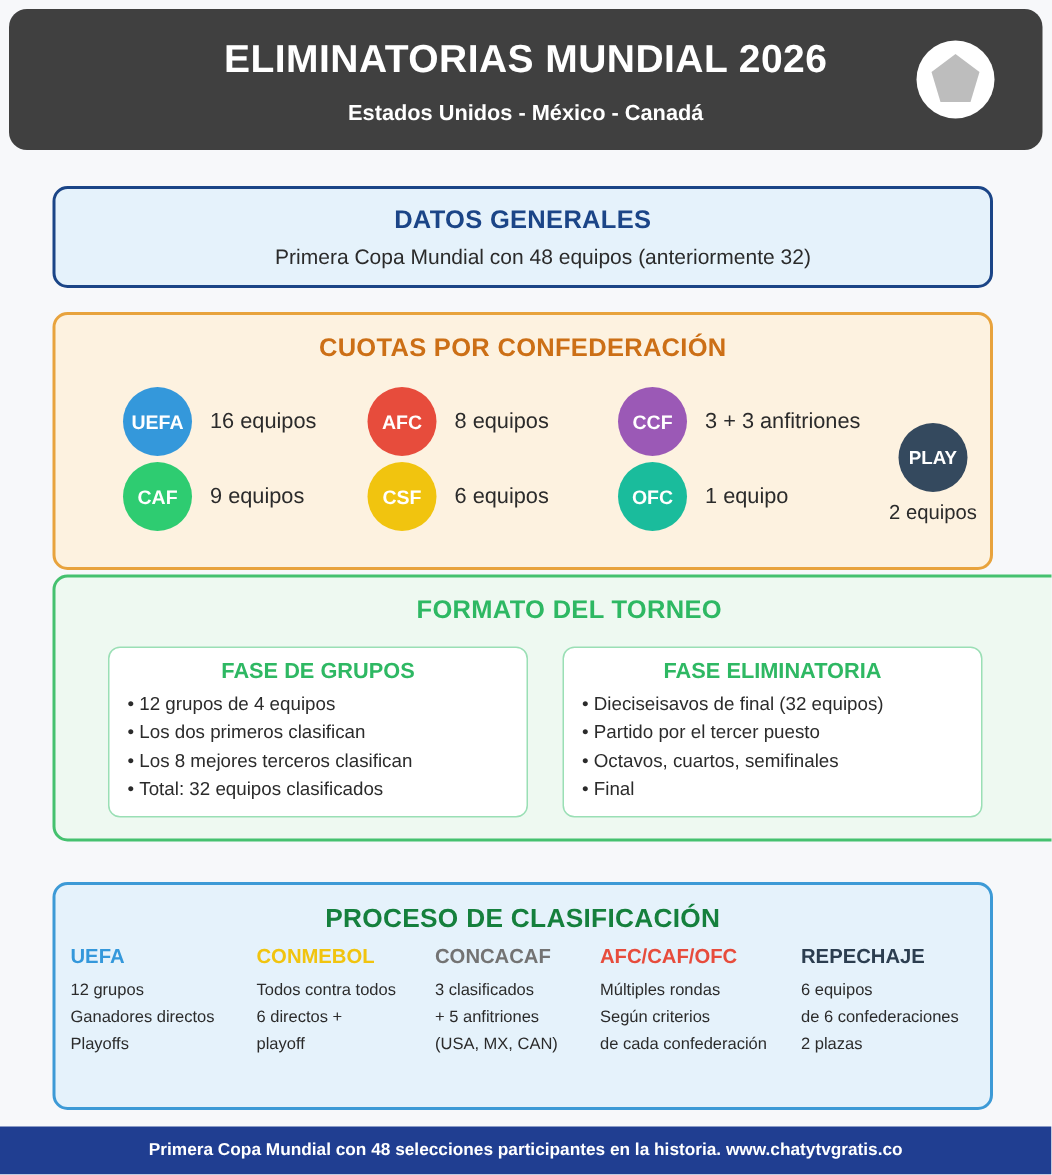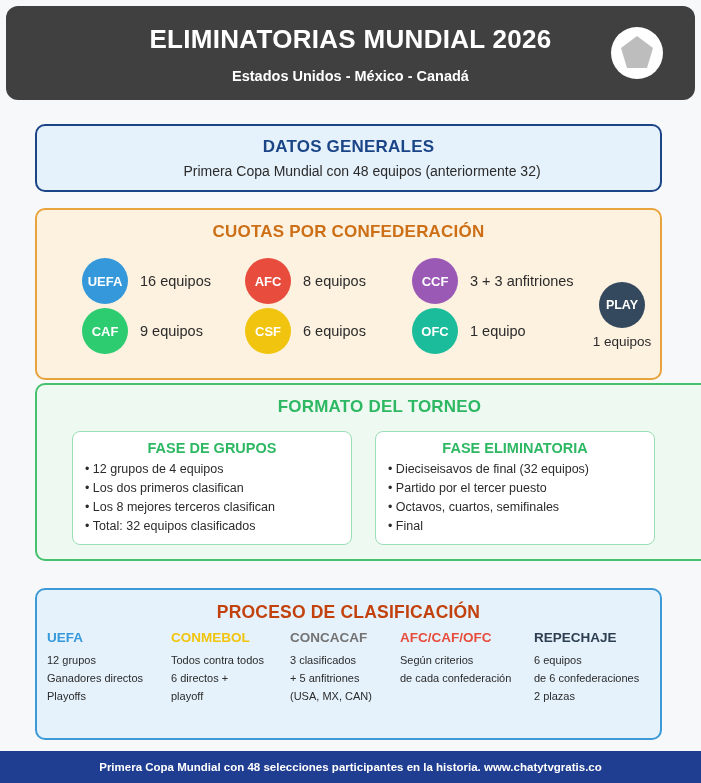--- a/index.html
+++ b/index.html
@@ -221,21 +221,21 @@
   .panel-proceso {
     left: 35px;
     top: 588px;
     width: 627px;
     height: 152px;
     background: #e5f2fb;
     border-color: #3d9ad6;
   }
   .panel-proceso .panel-title {
     margin-top: 12px;
-    color: #c2410c;
+    color: #15803d;
     font-size: 17.5px;
   }
   .proc-cols {
     position: absolute;
     left: 0;
     top: 40px;
     width: 627px;
     height: 100px;
   }
   .proc-col {
@@ -318,21 +318,21 @@
       <div class="conf-label">3 + 3 anfitriones</div>
     </div>
 
     <div class="conf-item" style="left:375px; top:58px;">
       <div class="conf-circle" style="background: rgb(26, 188, 156);">OFC</div>
       <div class="conf-label">1 equipo</div>
     </div>
 
     <div class="play-block">
       <div class="play-circle" style="background: rgb(52, 73, 94);">PLAY</div>
-      <div class="play-label">1 equipos</div>
+      <div class="play-label">2 equipos</div>
     </div>
 
   </div>
 </div>
 
 <div class="panel panel-formato">
   <div class="panel-title">FORMATO DEL TORNEO</div>
 
   <div class="subpanel left">
     <div class="subpanel-title">FASE DE GRUPOS</div>
@@ -375,20 +375,21 @@
 
     <div class="proc-col" style="left:253px;">
       <div class="proc-head" style="color: #737373;">CONCACAF</div>
       <div class="proc-line">3 clasificados</div>
       <div class="proc-line">+ 5 anfitriones</div>
       <div class="proc-line">(USA, MX, CAN)</div>
     </div>
 
     <div class="proc-col" style="left:363px;">
       <div class="proc-head" style="color: rgb(231, 76, 60);">AFC/CAF/OFC</div>
+      <div class="proc-line">Múltiples rondas</div>
       <div class="proc-line">Según criterios</div>
       <div class="proc-line">de cada confederación</div>
     </div>
 
     <div class="proc-col" style="left:497px;">
       <div class="proc-head" style="color: rgb(44, 62, 80);">REPECHAJE</div>
       <div class="proc-line">6 equipos</div>
       <div class="proc-line">de 6 confederaciones</div>
       <div class="proc-line">2 plazas</div>
     </div>

